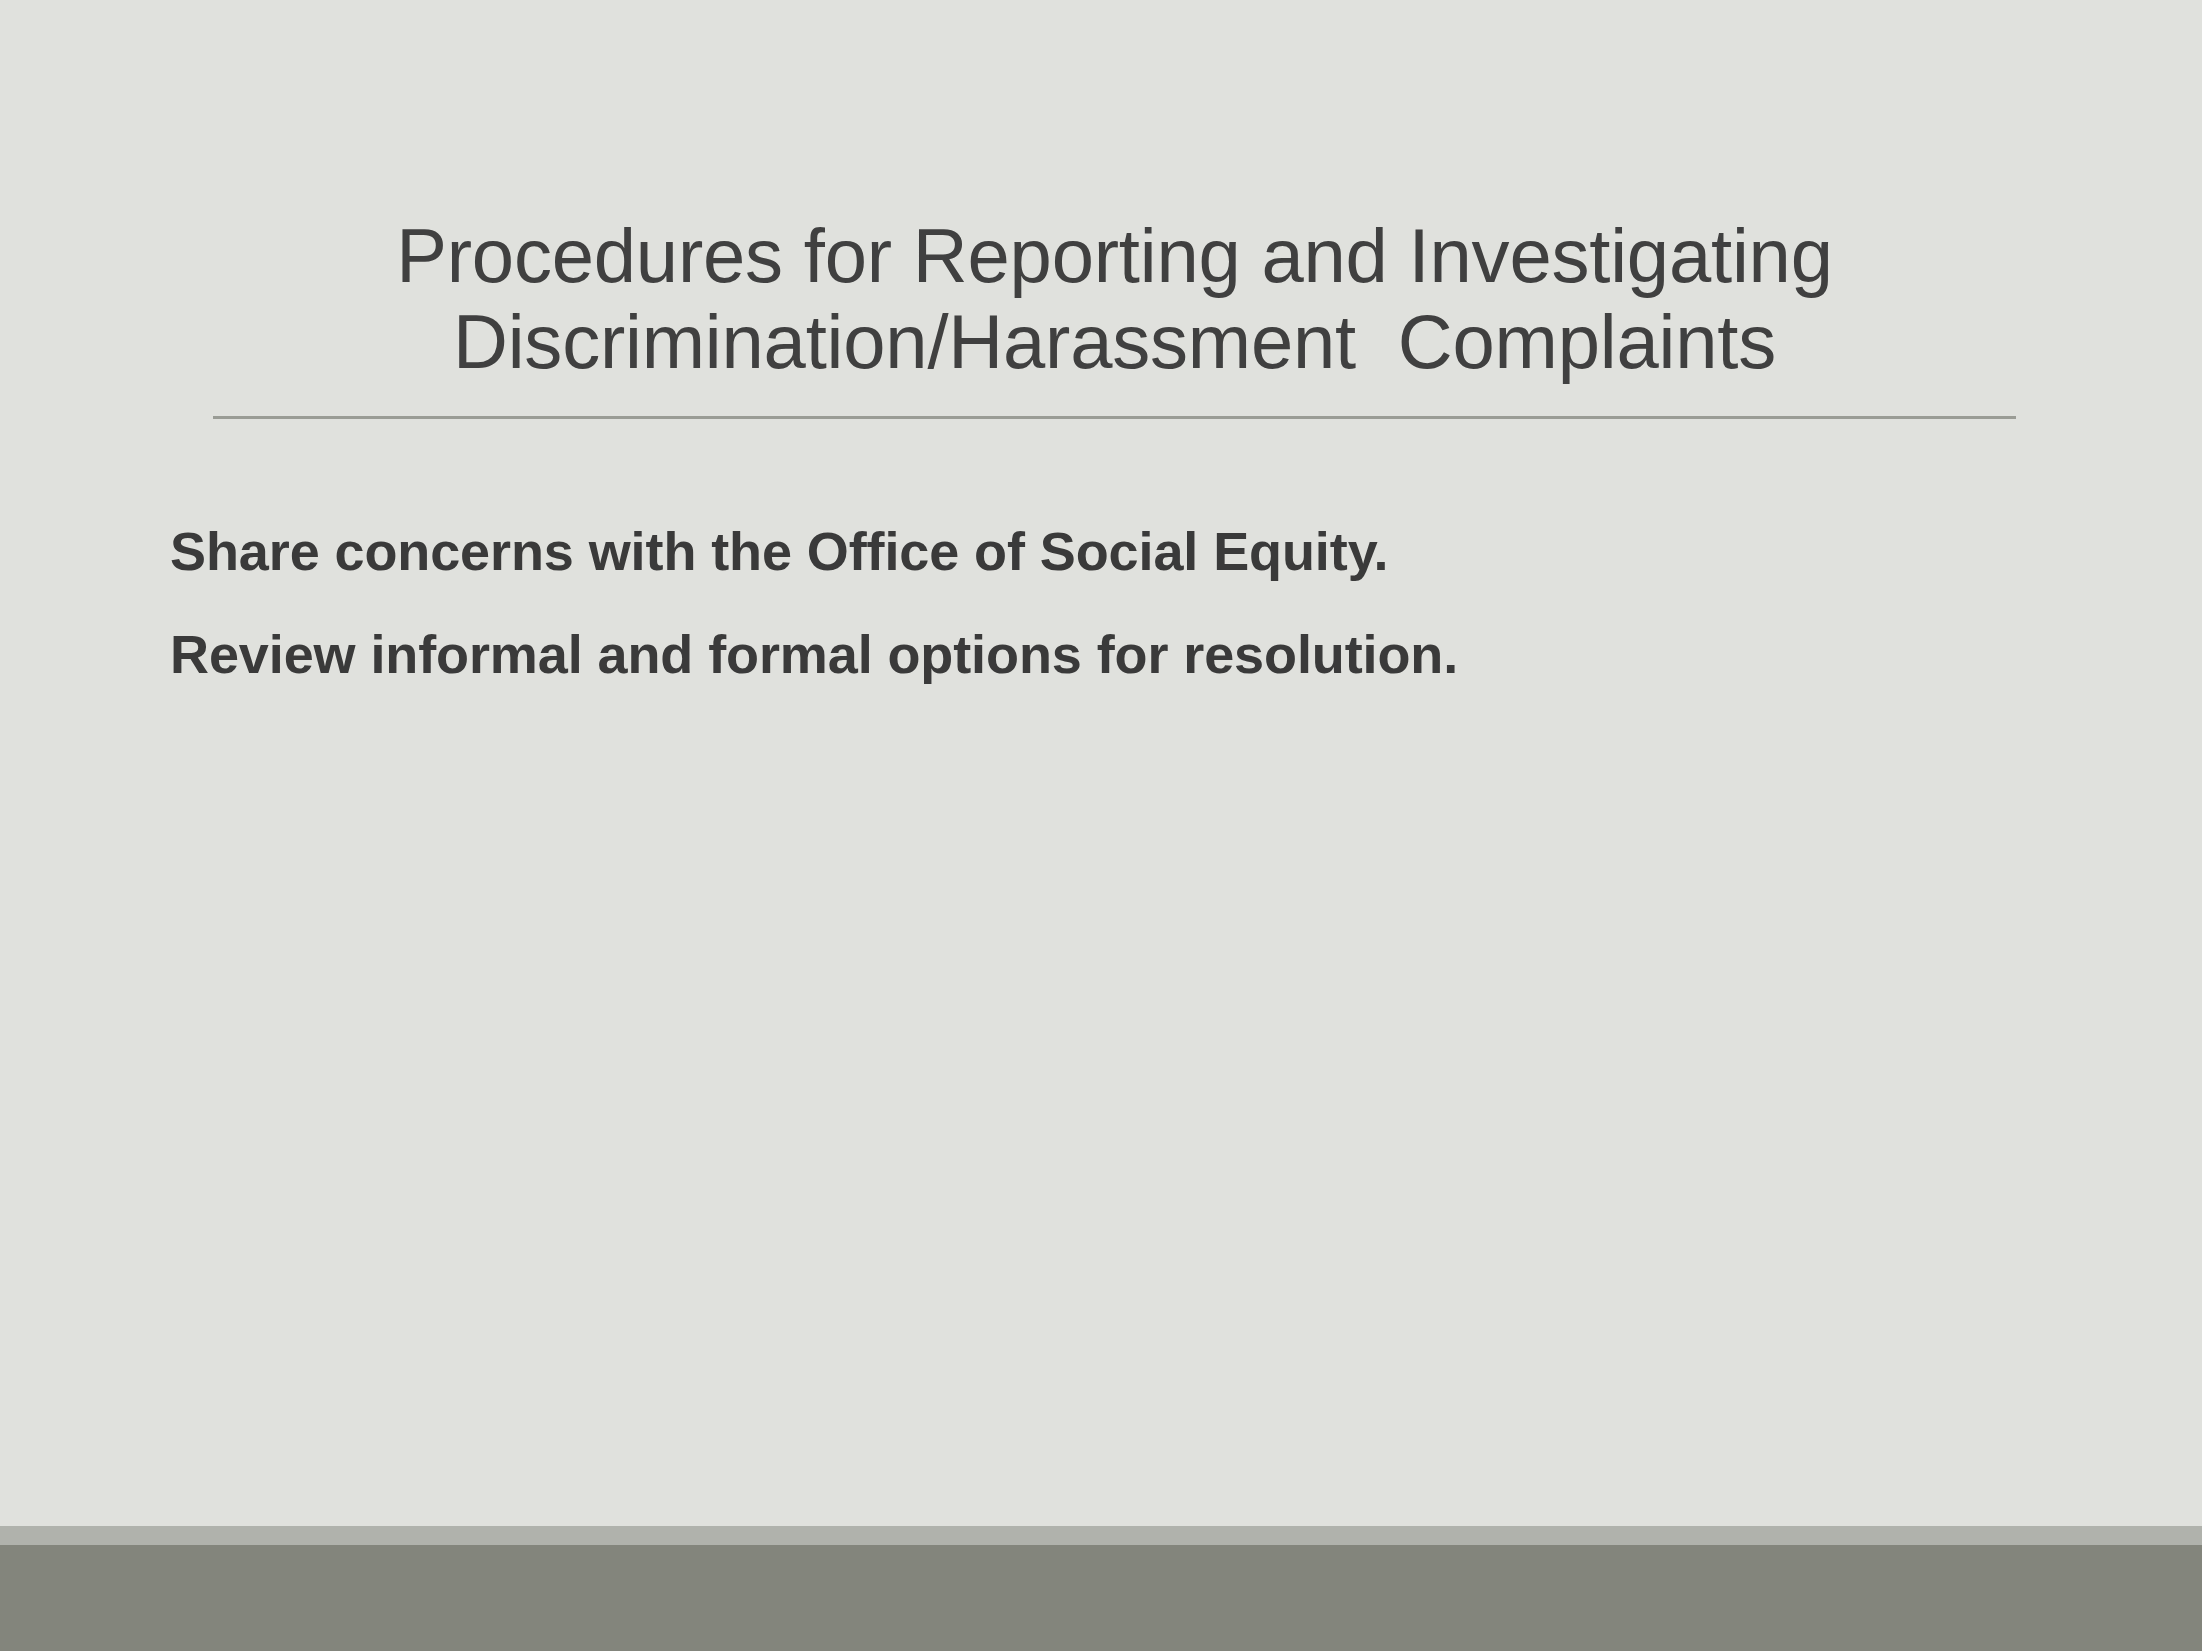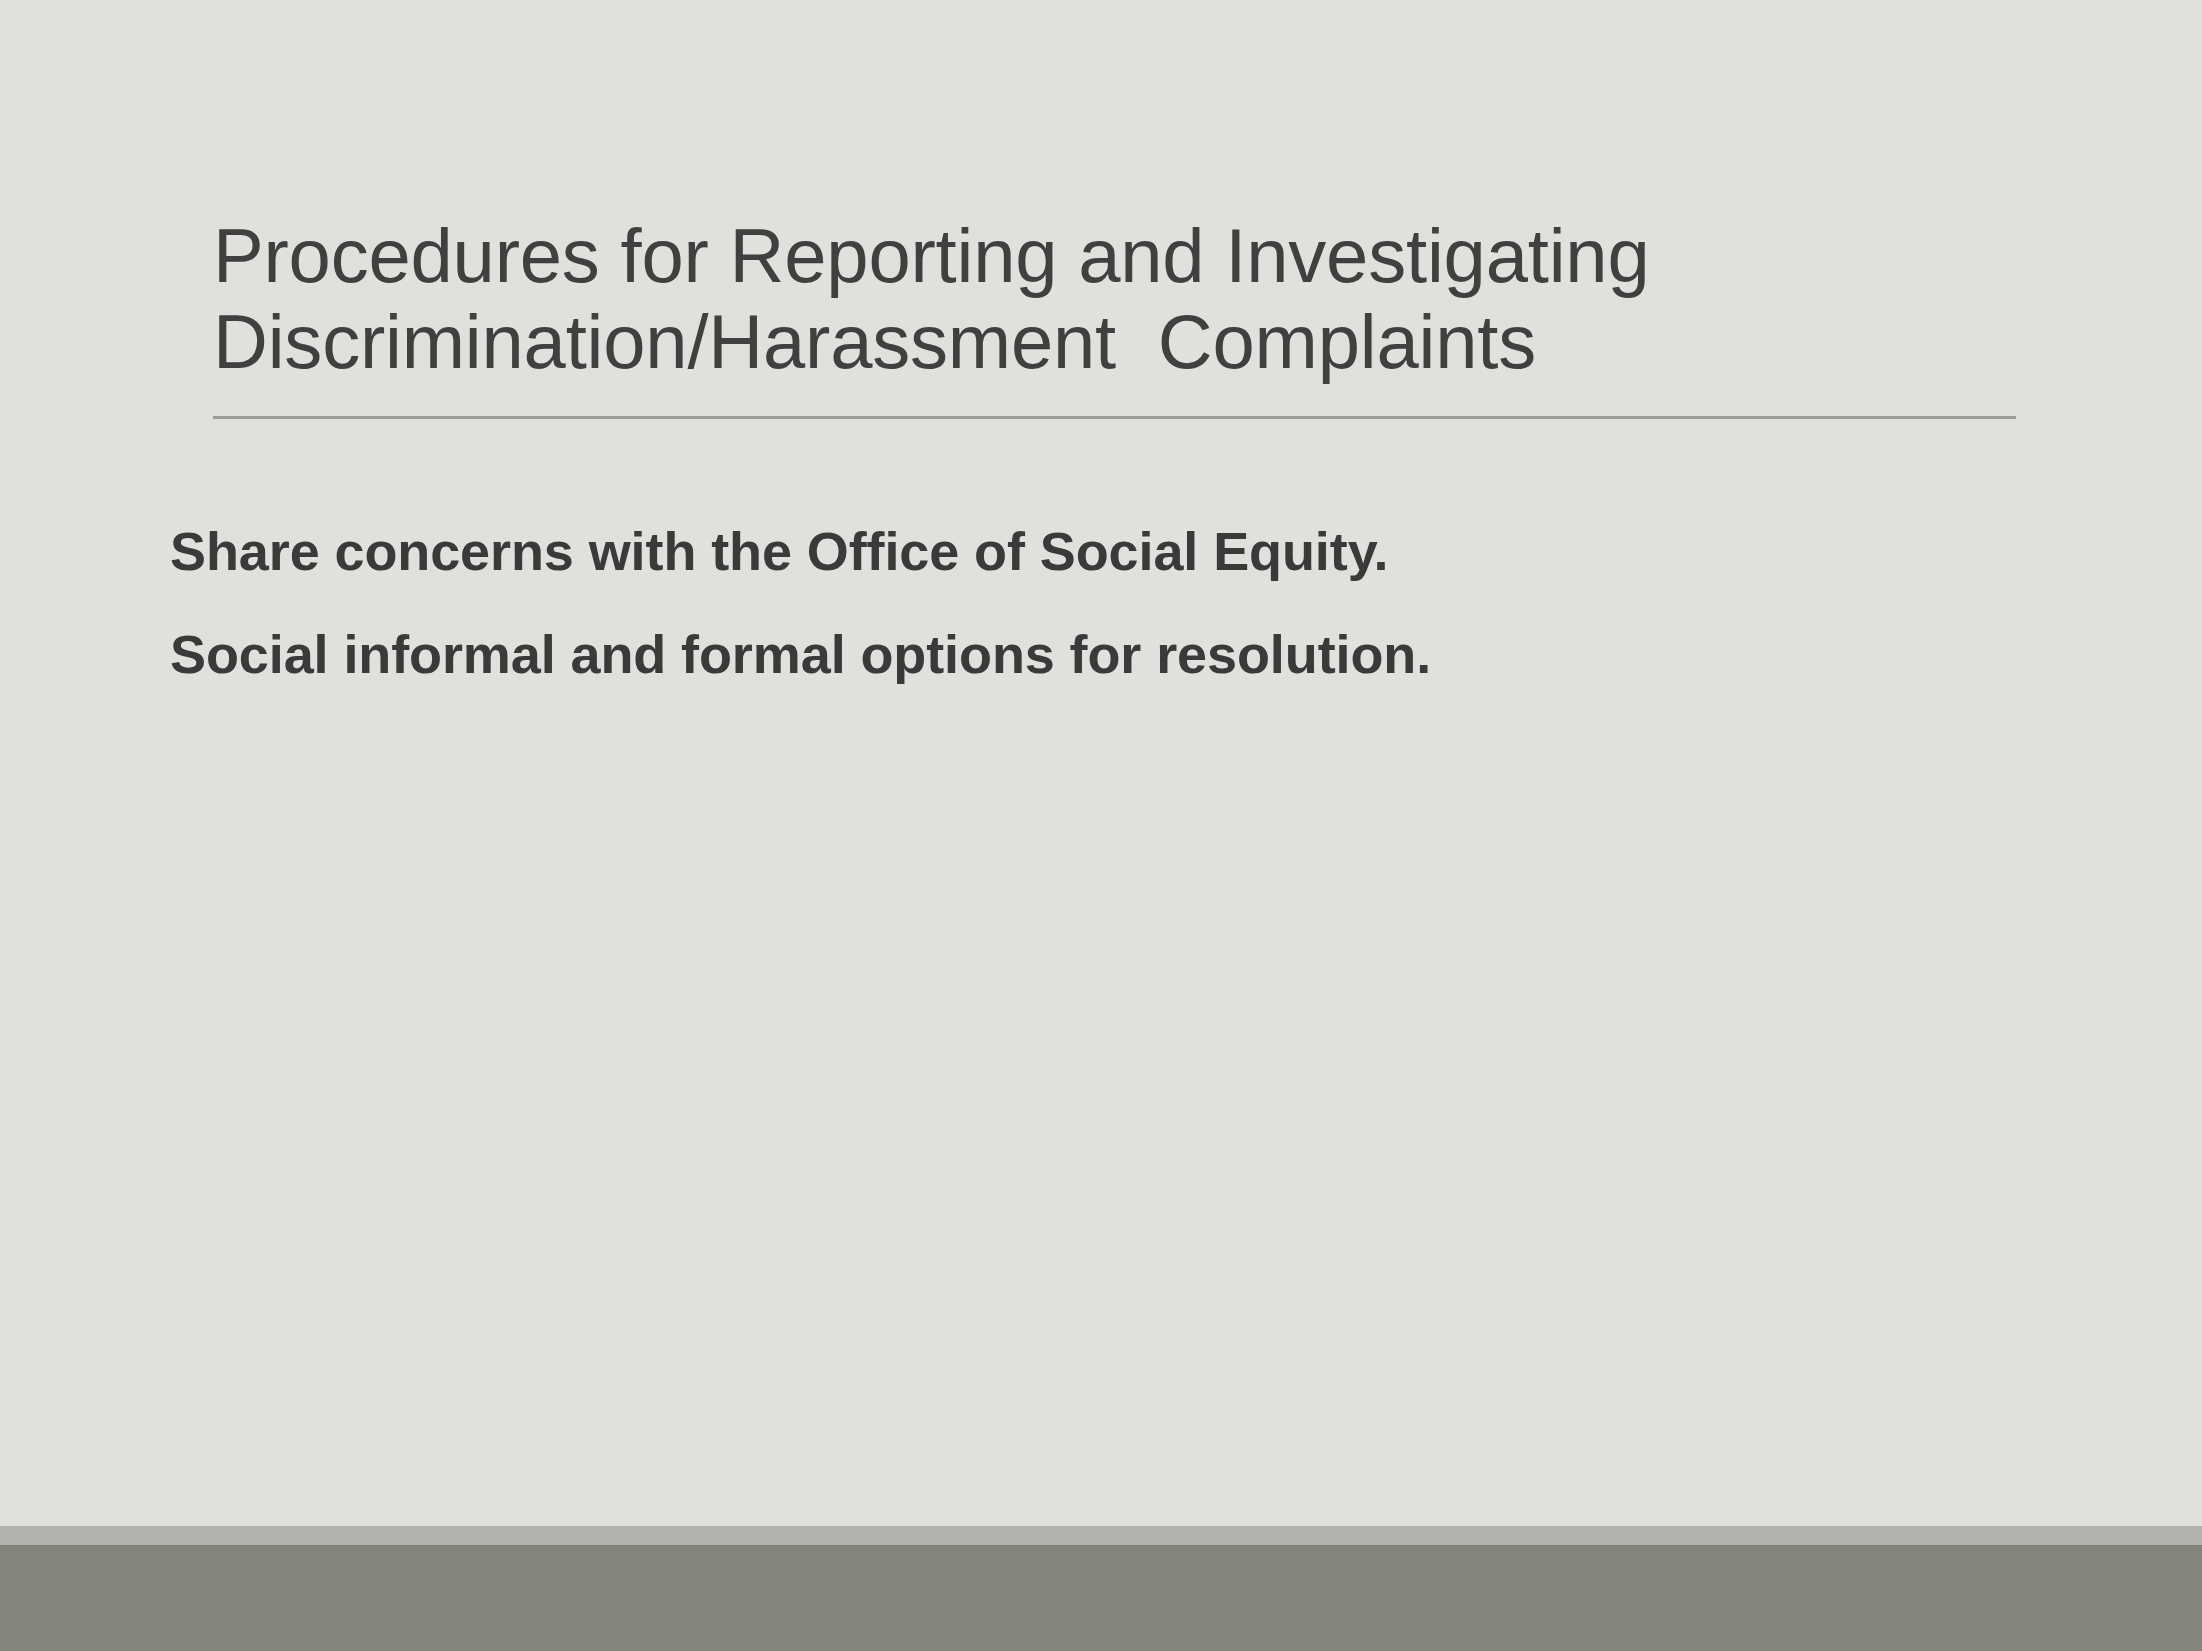--- a/index.html
+++ b/index.html
@@ -17,20 +17,21 @@
     font-family: "Liberation Sans", sans-serif;
     box-sizing: border-box;
   }
 
   
   .title-block {
     position: absolute;
     left: 213px;
     top: 213px;
     width: 1803px;
+    text-align: center;
   }
 
   .slide-title {
     margin: 0;
     font-family: "Liberation Sans", sans-serif;
     font-weight: 400;
     font-size: 76px;
     line-height: 1.13;
     color: #404040;
     letter-spacing: -0.2px;
@@ -93,20 +94,20 @@
 <div class="slide">
 
   <div class="title-block">
     <h1 class="slide-title">Procedures for Reporting and Investigating Discrimination/Harassment  Complaints</h1>
   </div>
 
   <div class="title-rule"></div>
 
   <div class="body-block">
     <p class="body-para">Share concerns with the Office of Social Equity.</p>
-    <p class="body-para">Social informal and formal options for resolution.</p>
+    <p class="body-para">Review informal and formal options for resolution.</p>
   </div>
 
   <div class="band-light"></div>
   <div class="band-dark"></div>
 
 </div>
 
 
 </body></html>

